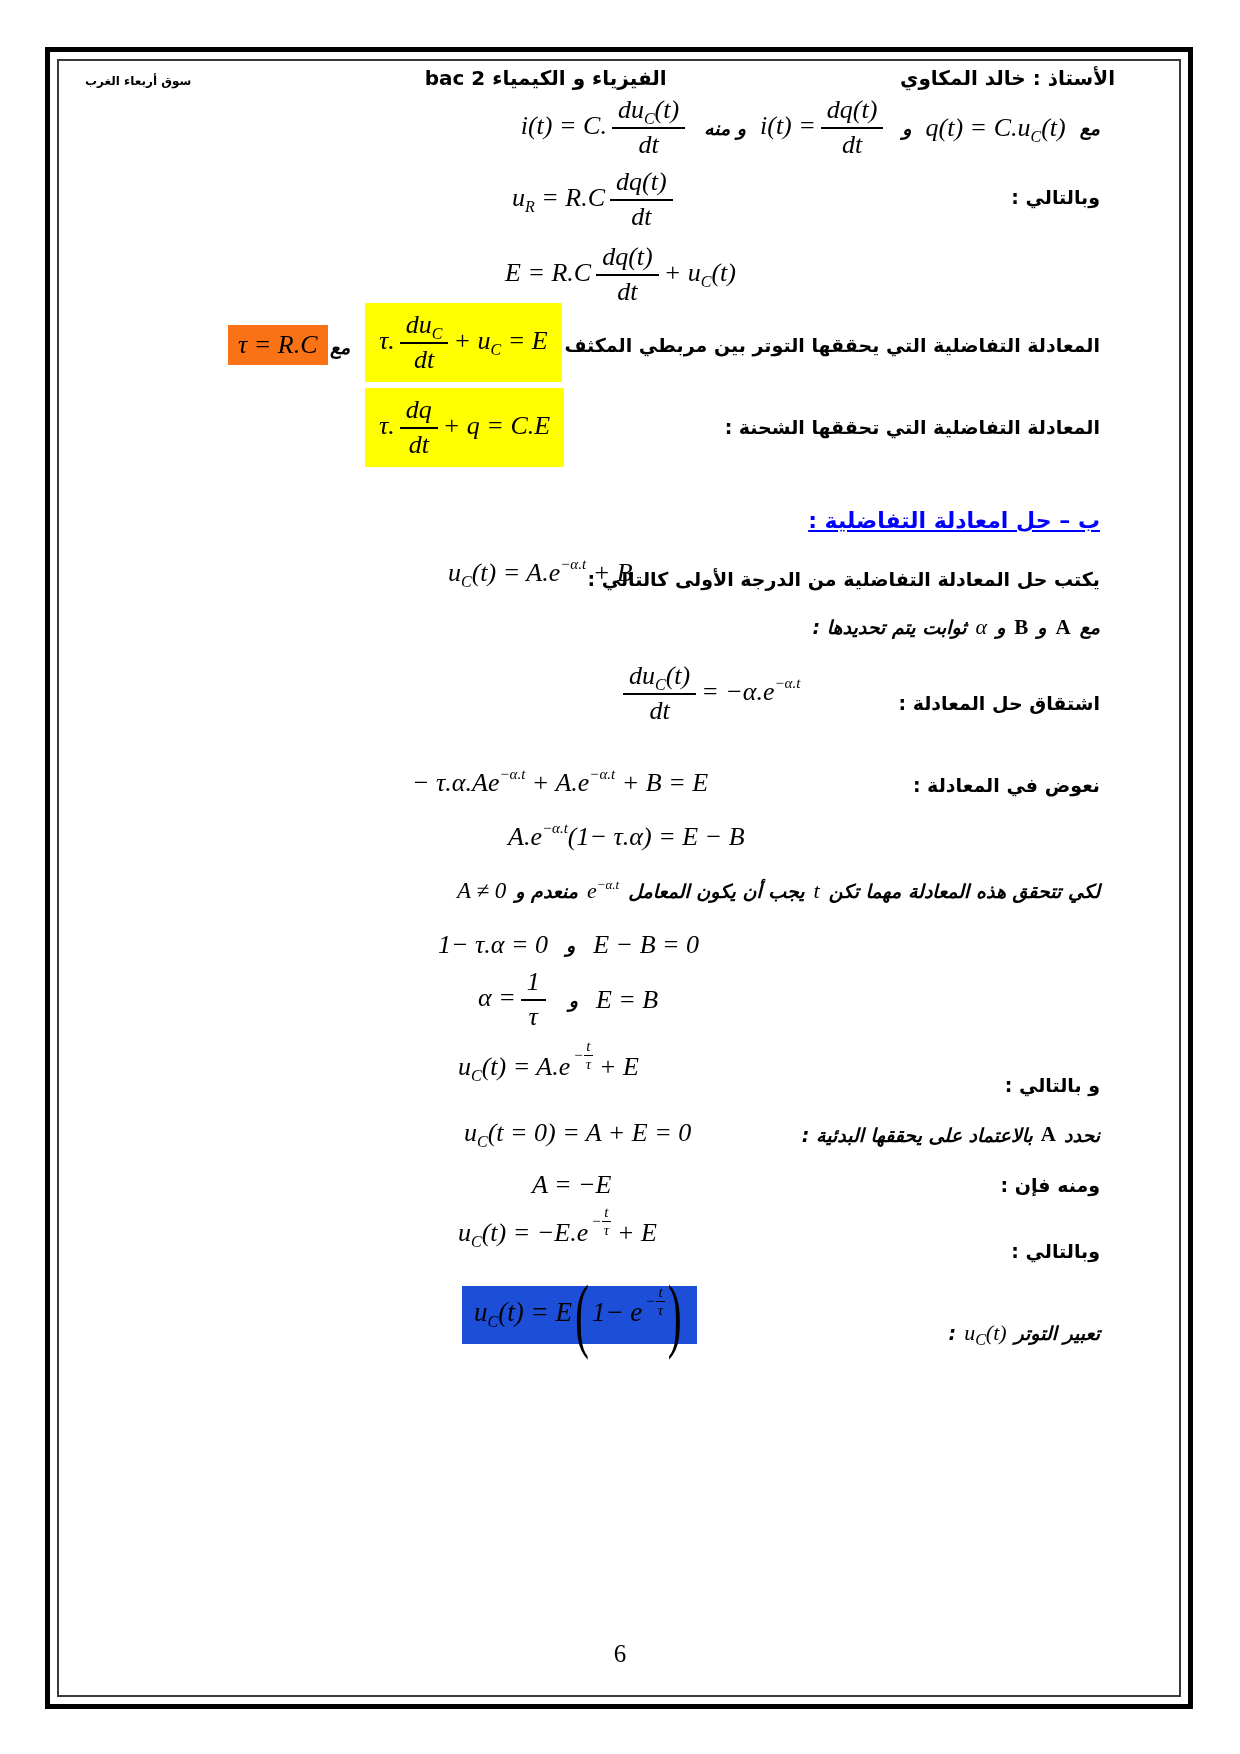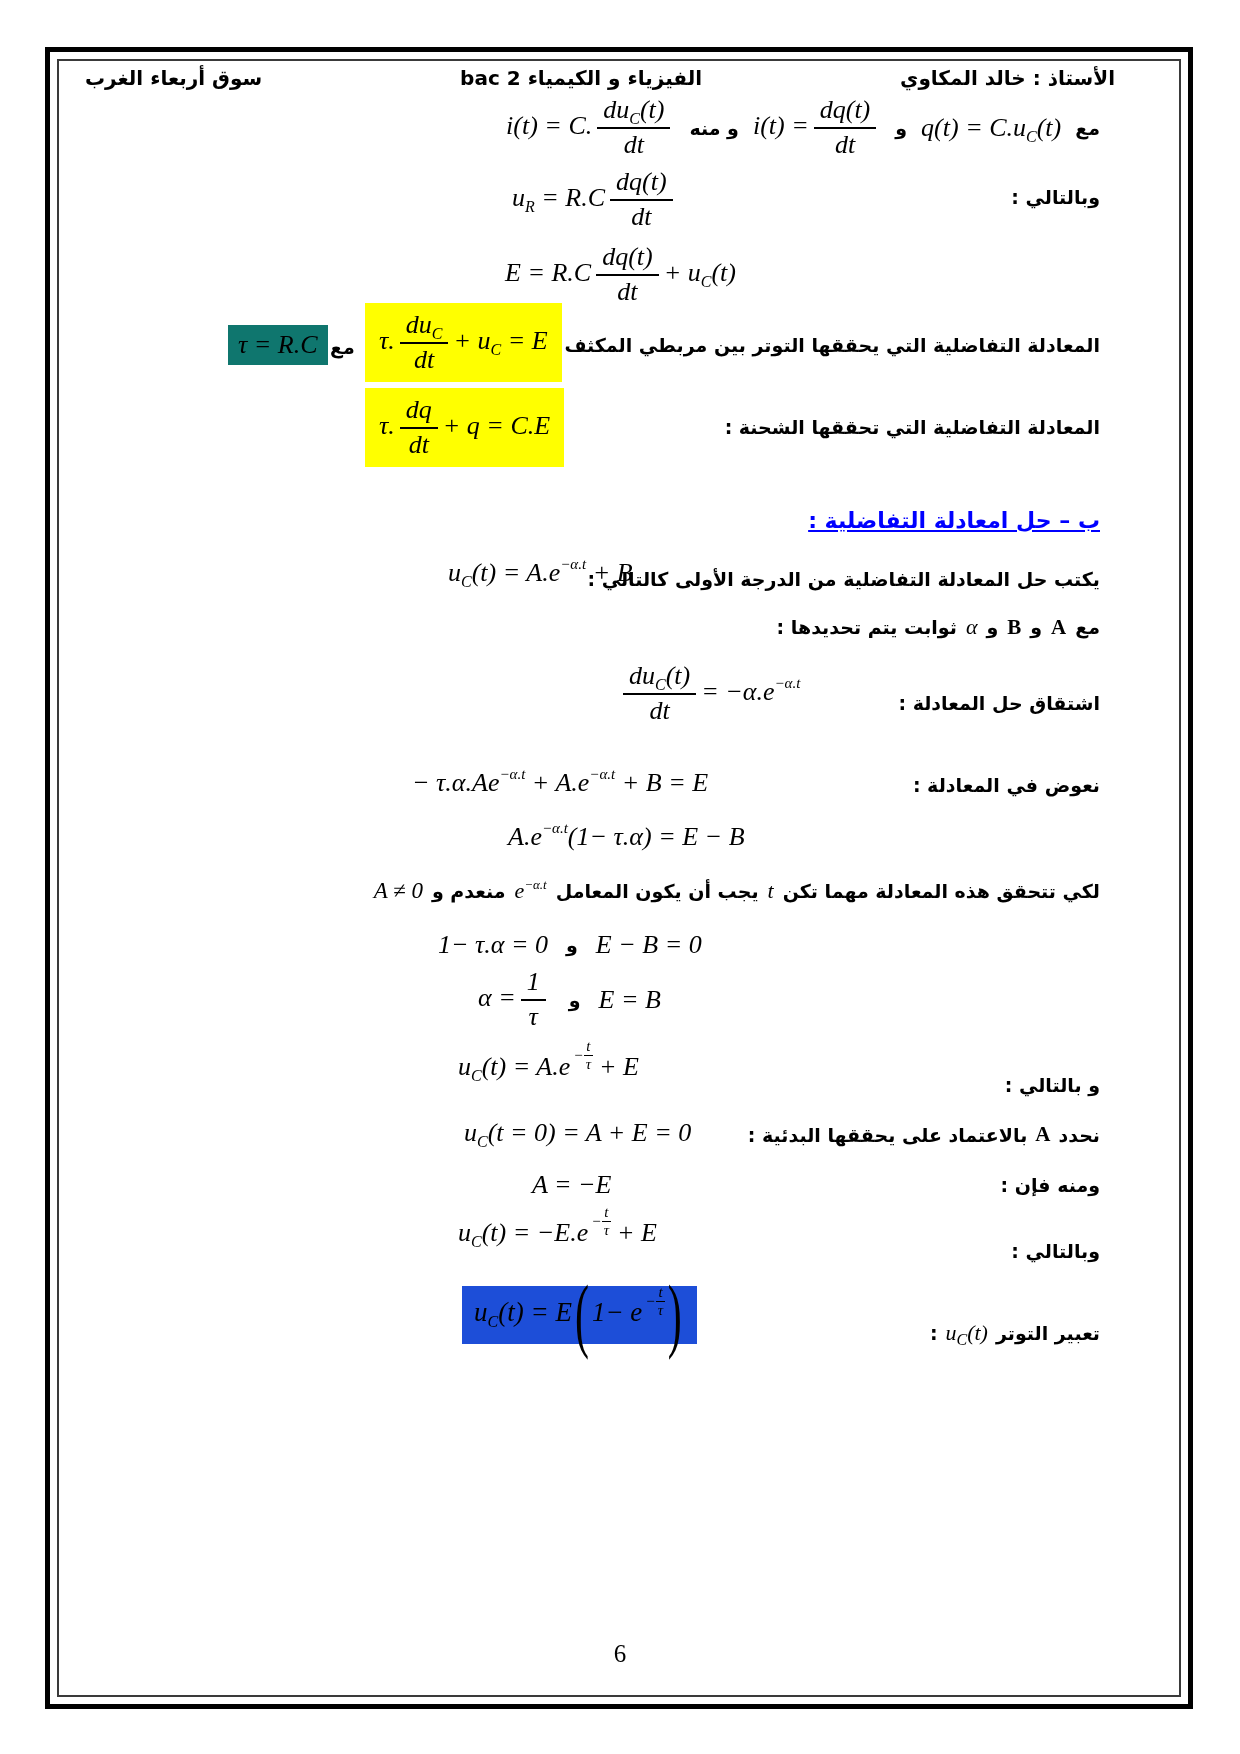--- a/index.html
+++ b/index.html
@@ -15,21 +15,21 @@
     position:absolute;left:7px;top:7px;right:7px;bottom:7px;
     border:2px solid #3a3a3a;
   }
   .content{position:absolute;left:0;top:0;width:1240px;height:1754px;}
   .row{position:absolute;white-space:nowrap;}
   
   .lbl{
     font-family:"DejaVu Sans",sans-serif;font-weight:bold;font-size:19px;
     direction:rtl;unicode-bidi:embed;
   }
-  .w{font-family:"DejaVu Sans",sans-serif;font-weight:bold;font-size:19px;}
+  .w{font-family:"DejaVu Sans",sans-serif;font-weight:bold;font-size:19px;font-style:italic;}
   
   .m{
     font-family:"Liberation Serif","DejaVu Serif",serif;font-style:italic;
     font-size:26px;direction:ltr;unicode-bidi:embed;white-space:nowrap;
   }
   .m sub{font-size:16px;line-height:0;}
   .msup{font-size:15px;line-height:0;vertical-align:12px;}
   .frac{display:inline-flex;flex-direction:column;text-align:center;vertical-align:middle;margin:0 5px;}
   .frac .fnum{padding:0 6px 2px 6px;border-bottom:2px solid #000;line-height:1.1;}
   .frac .fden{line-height:1.15;padding-top:1px;}
@@ -62,21 +62,21 @@
 </head>
 <body>
 
 <div class="frame-outer">
   <div class="frame-inner"></div>
 </div>
 
 <div class="content">
 
   <div class="row" style="top:66px;left:85px;right:125px;display:flex;justify-content:space-between;align-items:baseline;">
-    <div class="lbl" style="font-size:20px;">سوق أربعاء الغرب</div>
+    <div class="lbl" style="font-size:12px;">سوق أربعاء الغرب</div>
     <div class="lbl" style="font-size:20px;">
       <span>الفيزياء و الكيمياء</span>
       <span style="font-family:'DejaVu Sans',sans-serif;">2 bac</span>
     </div>
     <div class="lbl" style="font-size:20px;">الأستاذ : خالد المكاوي</div>
   </div>
 
   <div class="row flexr" style="top:96px;right:140px;">
     <span class="w">مع</span>
     <span class="m"><span>q(t) = C.u</span><sub>C</sub><span>(t)</span></span>
@@ -104,21 +104,21 @@
       </span><span>+ u</span><sub>C</sub><span>(t)</span></div>
 
   <div class="row lbl" style="top:334px;right:140px;">المعادلة التفاضلية التي يحققها التوتر بين مربطي المكثف :</div>
   <div class="row hl-yellow" style="top: 303px; left: 365px; background: rgb(255, 255, 0);">
     <span class="m"><span>τ.</span><span class="frac">
           <span class="fnum"><span>du</span><sub>C</sub></span>
           <span class="fden">dt</span>
         </span><span>+ u</span><sub>C</sub> <span>= E</span></span>
   </div>
   <div class="row w" style="top:336px;left:330px;">مع</div>
-  <div class="row hl-yellow" style="top: 325px; left: 228px; padding: 5px 10px; background: #0f766e;">
+  <div class="row hl-yellow" style="top: 325px; left: 228px; padding: 5px 10px; background: #f97316;">
     <span class="m">τ = R.C</span>
   </div>
 
   <div class="row lbl" style="top:416px;right:140px;">المعادلة التفاضلية التي تحققها الشحنة :</div>
   <div class="row hl-yellow" style="top: 388px; left: 365px; background: rgb(255, 255, 0);">
     <span class="m"><span>τ.</span><span class="frac">
           <span class="fnum">dq</span>
           <span class="fden">dt</span>
         </span><span>+ q = C.E</span></span>
   </div>

